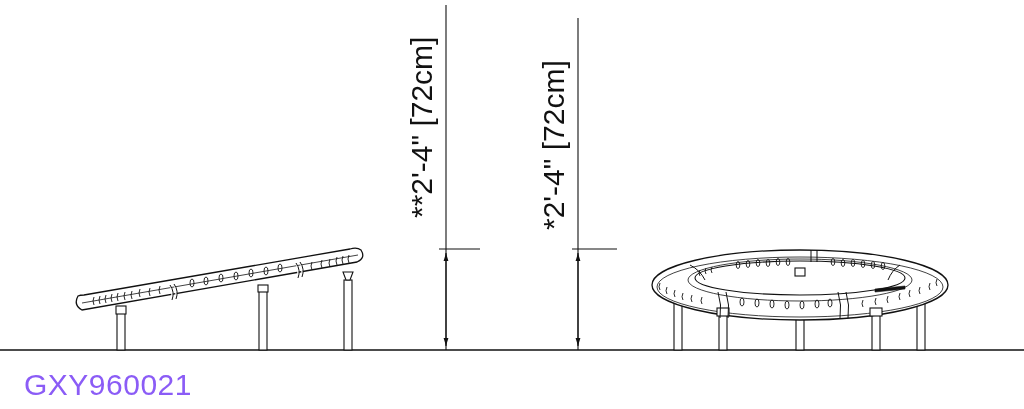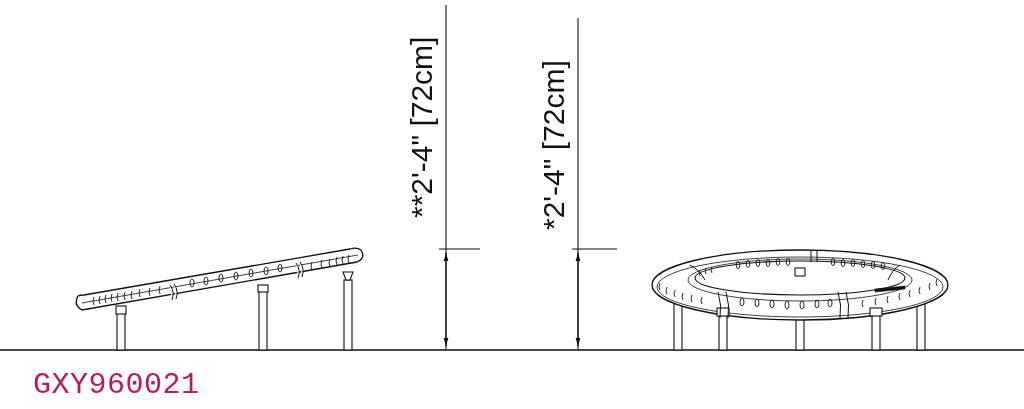--- a/index.html
+++ b/index.html
@@ -1,19 +1,19 @@
 <!DOCTYPE html>
 <html><head>
   <meta charset="utf-8">
   <style>
     html, body { margin: 0; padding: 0; background: #ffffff; }
     body { width: 1024px; height: 409px; position: relative; overflow: hidden; font-family: "Liberation Sans", sans-serif; }
     svg { position: absolute; left: 0; top: 0; }
     .dim-text { font-family: "Liberation Sans", sans-serif; font-size: 30px; fill: #111; }
-    .code { position: absolute; left: 33px; top: 368px; font-size: 30px; color: #be185d; font-family: Liberation Mono, monospace; letter-spacing: 0.5px; }
+    .code { position: absolute; left: 24px; top: 368px; font-size: 30px; color: #8b5cf6; font-family: Liberation Sans, sans-serif; letter-spacing: 0.5px; }
   </style>
 </head>
 <body>
 
 <svg width="1024" height="409" viewBox="0 0 1024 409">
   <defs>
     <marker id="arr" viewBox="0 0 10 10" refX="10" refY="5" markerWidth="8" markerHeight="14" orient="auto-start-reverse" markerUnits="userSpaceOnUse">
       <path d="M0,2 L10,5 L0,8 z" fill="#111"></path>
     </marker>
   </defs>

